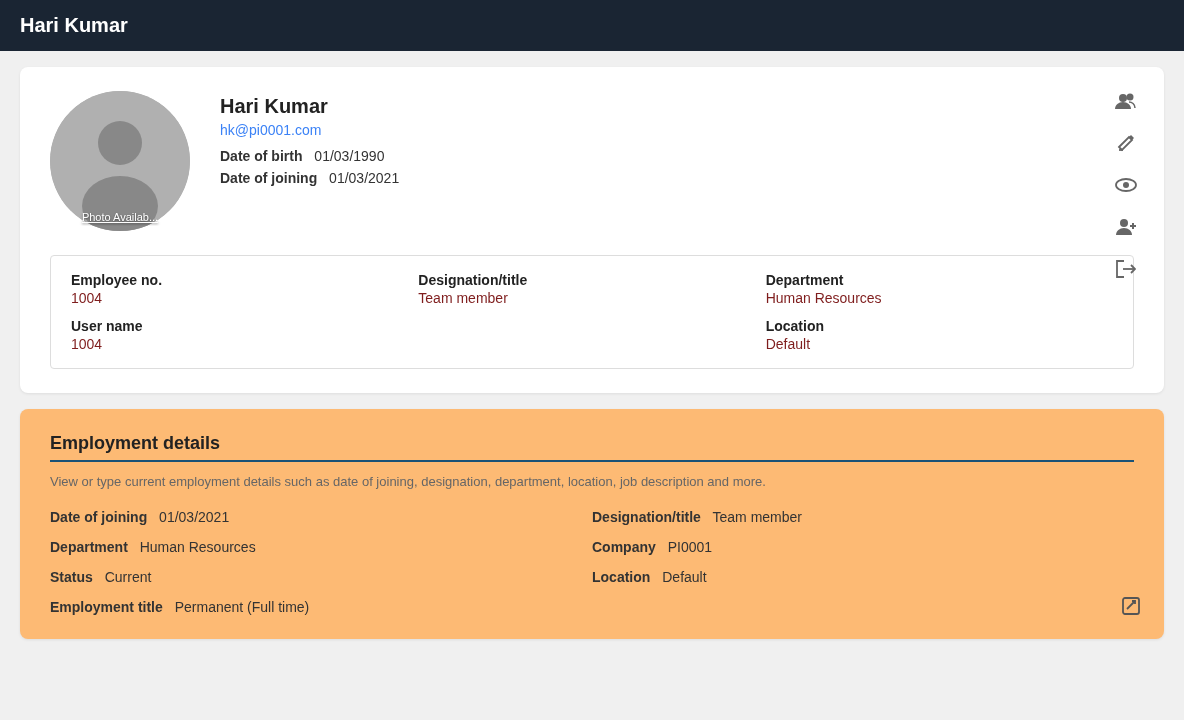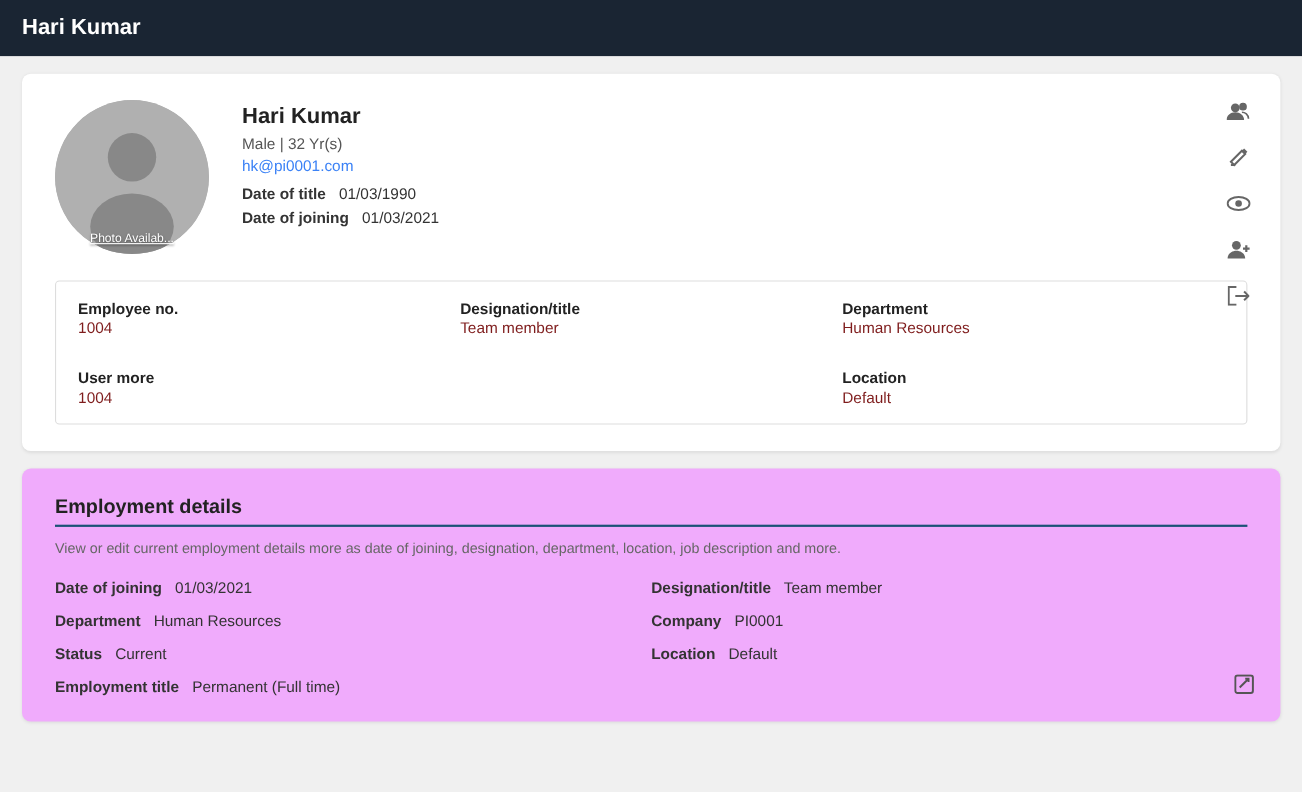--- a/index.html
+++ b/index.html
@@ -131,38 +131,38 @@
 
     
     .info-table {
       margin-top: 24px;
       border: 1px solid #ddd;
       border-radius: 4px;
       padding: 16px 20px;
       display: grid;
       grid-template-columns: 1fr 1fr 1fr;
       grid-template-rows: auto auto;
-      gap: 29px 0;
+      gap: 12px 0;
     }
 
     .info-cell-label {
       font-size: 14px;
       font-weight: bold;
       color: #222;
       margin-bottom: 2px;
     }
 
     .info-cell-value {
       font-size: 14px;
       color: #7f1d1d;
     }
 
     
     .employment-card {
-      background: #f0abfc;
+      background: #fdba74;
       border-radius: 8px;
       padding: 24px 30px;
       box-shadow: 0 1px 3px rgba(0,0,0,0.08);
       position: relative;
     }
 
     .employment-title {
       font-size: 18px;
       font-weight: bold;
       color: #222;
@@ -264,24 +264,23 @@
             <circle cx="70" cy="70" r="70" fill="#b0b0b0"></circle>
             <circle cx="70" cy="52" r="22" fill="#888"></circle>
             <ellipse cx="70" cy="115" rx="38" ry="30" fill="#888"></ellipse>
           </svg>
         </div>
         <div class="photo-label">Photo Availab...</div>
       </div>
 
       <div class="profile-info">
         <div class="profile-name">Hari Kumar</div>
-        <div class="profile-sub">Male | 32 Yr(s)</div>
         <div class="profile-email">hk@pi0001.com</div>
         <div class="profile-field">
-          <span class="profile-field-label">Date of title</span>
+          <span class="profile-field-label">Date of birth</span>
           <span>01/03/1990</span>
         </div>
         <div class="profile-field">
           <span class="profile-field-label">Date of joining</span>
           <span>01/03/2021</span>
         </div>
       </div>
     </div>
 
     <div class="info-table">
@@ -295,38 +294,38 @@
         <div class="info-cell-label">Designation/title</div>
         <div class="info-cell-value">Team member</div>
       </div>
 
       <div>
         <div class="info-cell-label">Department</div>
         <div class="info-cell-value">Human Resources</div>
       </div>
 
       <div>
-        <div class="info-cell-label">User more</div>
+        <div class="info-cell-label">User name</div>
         <div class="info-cell-value">1004</div>
       </div>
 
       <div></div>
 
       <div>
         <div class="info-cell-label">Location</div>
         <div class="info-cell-value">Default</div>
       </div>
     </div>
 
   </div>
 
   <div class="employment-card">
     <div class="employment-title">Employment details</div>
     <hr class="employment-divider">
-    <div class="employment-desc">View or edit current employment details more as date of joining, designation, department, location, job description and more.</div>
+    <div class="employment-desc">View or type current employment details such as date of joining, designation, department, location, job description and more.</div>
 
     <div class="employment-grid">
 
       <div class="emp-field">
         <span class="emp-field-label">Date of joining</span>
         <span>01/03/2021</span>
       </div>
 
       <div class="emp-field">
         <span class="emp-field-label">Designation/title</span>

